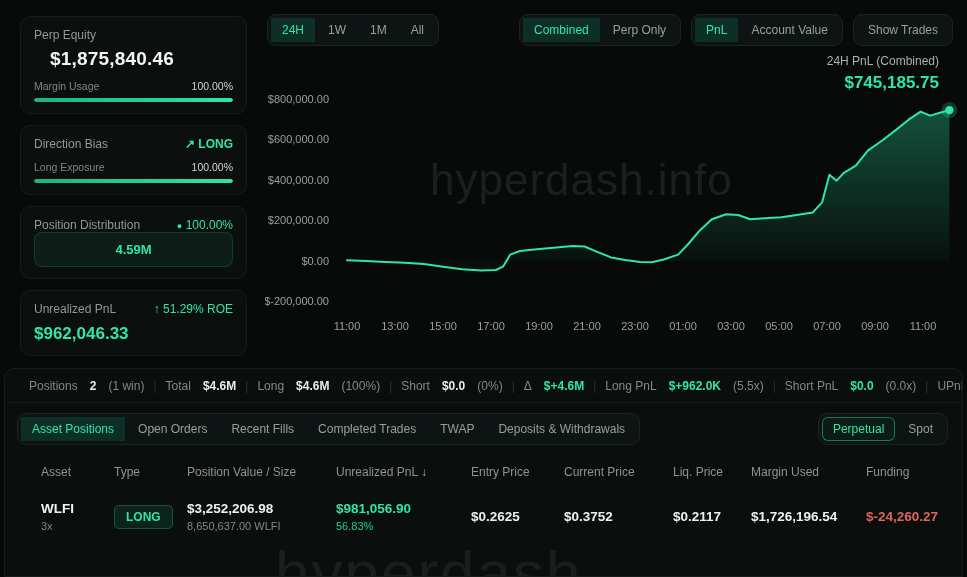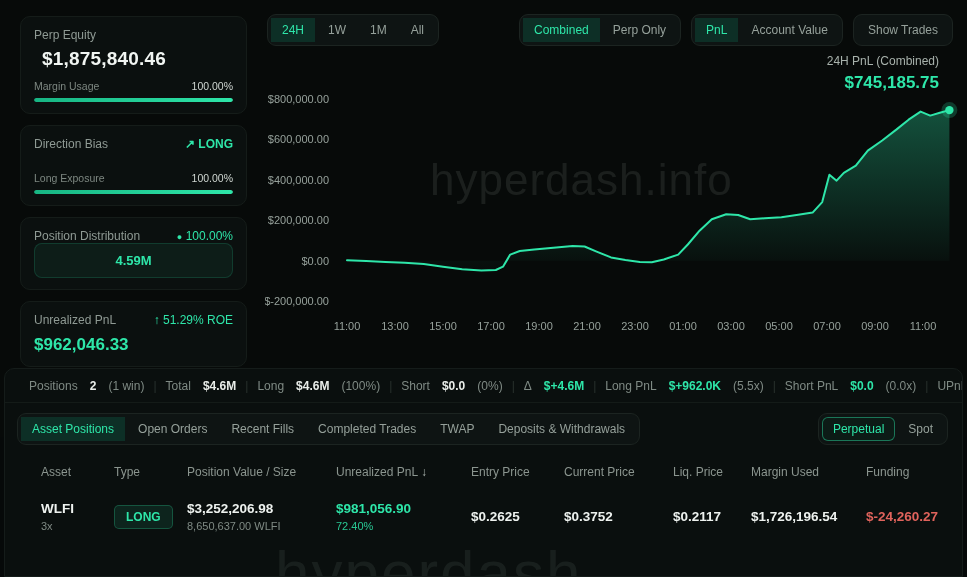--- a/index.html
+++ b/index.html
@@ -7,21 +7,21 @@
   body { background:#060909; font-family:"Liberation Sans", sans-serif; color:#e7ece9; }
   .app { position:relative; width:967px; height:437px; background:#070a09; }
 
   
   .sidebar { position:absolute; left:0; top:0; width:265px; height:368px; padding:16px 18px 0 20px; display:flex; flex-direction:column; gap:11px; }
   .card { background:#0b100f; border:1px solid #151c19; border-radius:10px; padding:11px 13px; }
   .kv { display:flex; justify-content:space-between; align-items:center; }
   .label { font-size:12px; color:#8f9a94; }
   .sub-label { font-size:10.5px; color:#7d8781; }
   .sub-value { font-size:10.5px; color:#cfd6d1; }
-  .big-value { font-size:19px; font-weight:bold; color:#f1f5f2; margin:6px 8px 10px; letter-spacing:.2px; }
+  .big-value { font-size:19px; font-weight:bold; color:#f1f5f2; margin:6px 16px 10px; letter-spacing:.2px; }
   .bar { height:4px; border-radius:2px; background:#1d2522; margin-top:6px; overflow:hidden; }
   .bar-fill { height:100%; border-radius:2px; background:linear-gradient(90deg,#17b583,#2ee6a9); }
   .green { color:#2ee6a9; }
   .green-bold { color:#2ee6a9; font-weight:bold; font-size:12px; }
   .dist-box { text-align:center; padding:9px 0; border-radius:8px; background:rgba(46,230,169,.06); border:1px solid rgba(46,230,169,.16); color:#2ee6a9; font-size:13px; font-weight:bold; cursor:pointer; }
   .pnl-big { font-size:17px; font-weight:bold; color:#2ee6a9; margin-top:8px; }
 
   
   .chart-panel { position:absolute; left:265px; top:0; width:702px; height:368px; }
   .toolbar { display:flex; justify-content:space-between; align-items:flex-start; padding:14px 14px 0 2px; }
@@ -77,21 +77,21 @@
       <div class="bar">
           <div class="bar-fill" style="width: 100%;"></div>
         </div>
     </div>
 
     <div class="card">
       <div class="kv">
         <span class="label">Direction Bias</span>
         <span class="green-bold"><span>↗</span> <span>LONG</span></span>
       </div>
-      <div class="kv" style="margin-top:21px;">
+      <div class="kv" style="margin-top:10px;">
         <span class="sub-label">Long Exposure</span>
         <span class="sub-value">100.00%</span>
       </div>
       <div class="bar">
           <div class="bar-fill" style="width: 100%;"></div>
         </div>
     </div>
 
     <div class="card">
       <div class="kv">
@@ -256,21 +256,21 @@
               <div class="cell-main">WLFI</div>
               <div class="cell-sub">3x</div>
             </div>
             <div><span class="badge-long">LONG</span></div>
             <div>
               <div class="cell-main">$3,252,206.98</div>
               <div class="cell-sub">8,650,637.00 WLFI</div>
             </div>
             <div>
               <div class="cell-main green">$981,056.90</div>
-              <div class="cell-sub green2">72.40%</div>
+              <div class="cell-sub green2">56.83%</div>
             </div>
             <div class="cell-main">$0.2625</div>
             <div class="cell-main">$0.3752</div>
             <div class="cell-main">$0.2117</div>
             <div class="cell-main">$1,726,196.54</div>
             <div class="cell-main red">$-24,260.27</div>
           </div>
         </div>
     </div>
 

